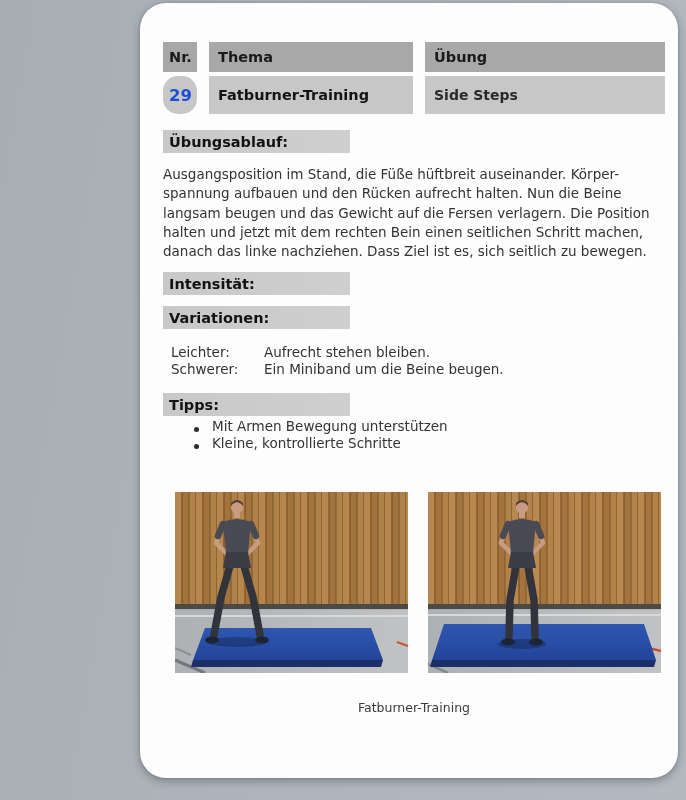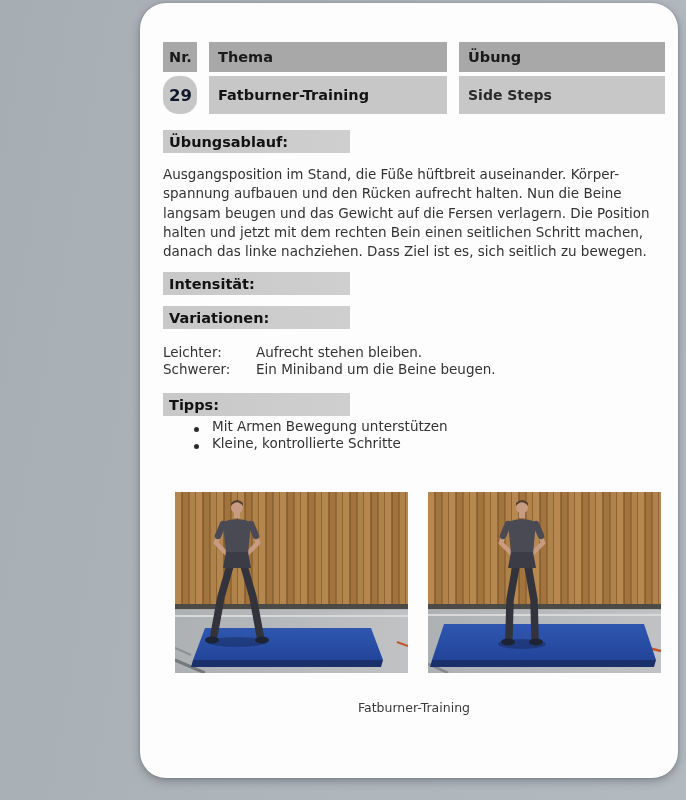--- a/index.html
+++ b/index.html
@@ -23,39 +23,39 @@
     box-shadow:0 3px 8px rgba(45,50,58,.38),0 0 2px rgba(45,50,58,.25);
     padding:39px 13px 0 23px;
   }
   
   .ex-table{width:502px;}
   .trow{display:flex;gap:12px;margin-bottom:4px;}
   .cell{display:flex;align-items:center;padding:0 9px;}
   .thead .cell{height:30px;background:var(--table-header-bg);font-weight:bold;font-size:14.5px;color:var(--ink);}
   .tdata .cell{height:38px;background:var(--table-row-bg);font-size:14px;color:#2a2a2a;font-weight:bold;}
   .c-nr{width:34px;justify-content:flex-start;padding:0 4px 0 6px;}
-  .c-thema{width:238px;}
+  .c-thema{width:204px;}
   .c-uebung{flex:1;}
-  .tdata .c-nr{font-weight:bold;font-size:16.5px;color:#0f172a;border-radius:15px;}
+  .tdata .c-nr{font-weight:bold;font-size:16.5px;color:#1d4ed8;border-radius:15px;}
   .tdata .c-thema{font-weight:bold;font-size:14.5px;color:#141414;}
   
   .section-title{
     width:187px;height:23px;background:linear-gradient(90deg,var(--section-bg) 0%,#cfcfcf 100%);
     display:flex;align-items:center;padding-left:6px;
     font-weight:bold;font-size:14.5px;color:#121212;
   }
   .mt-ablauf{margin-top:16px;}
   .mt-intens{margin-top:11px;}
   .mt-var{margin-top:11px;}
   .mt-tipps{margin-top:15px;}
   
   .para{margin-top:12px;font-size:13.5px;line-height:19.3px;color:var(--body-ink);white-space:nowrap;}
   .single-line{margin-top:16px;font-size:13.5px;line-height:19px;color:var(--body-ink);white-space:nowrap;}
   .var-rows{margin-top:15px;font-size:13.5px;color:var(--body-ink);}
-  .var-row{display:flex;line-height:17px;}
+  .var-row{display:flex;line-height:17px;margin-left:8px;}
   .var-label{width:93px;}
   .bullets{margin-top:2px;font-size:13.5px;color:var(--body-ink);}
   .bullet-row{display:flex;align-items:center;line-height:17px;}
   .dot{width:5px;height:5px;border-radius:50%;background:#2b2b2b;margin:6px 13px 0 31px;flex:none;}
   
   .photos{margin-top:40px;margin-left:12px;display:flex;gap:20px;}
   .photo{width:233px;height:181px;display:block;}
   .caption{margin-top:27px;width:502px;text-align:center;font-size:12.5px;color:#3a3a3a;}
 </style>
 </head>

